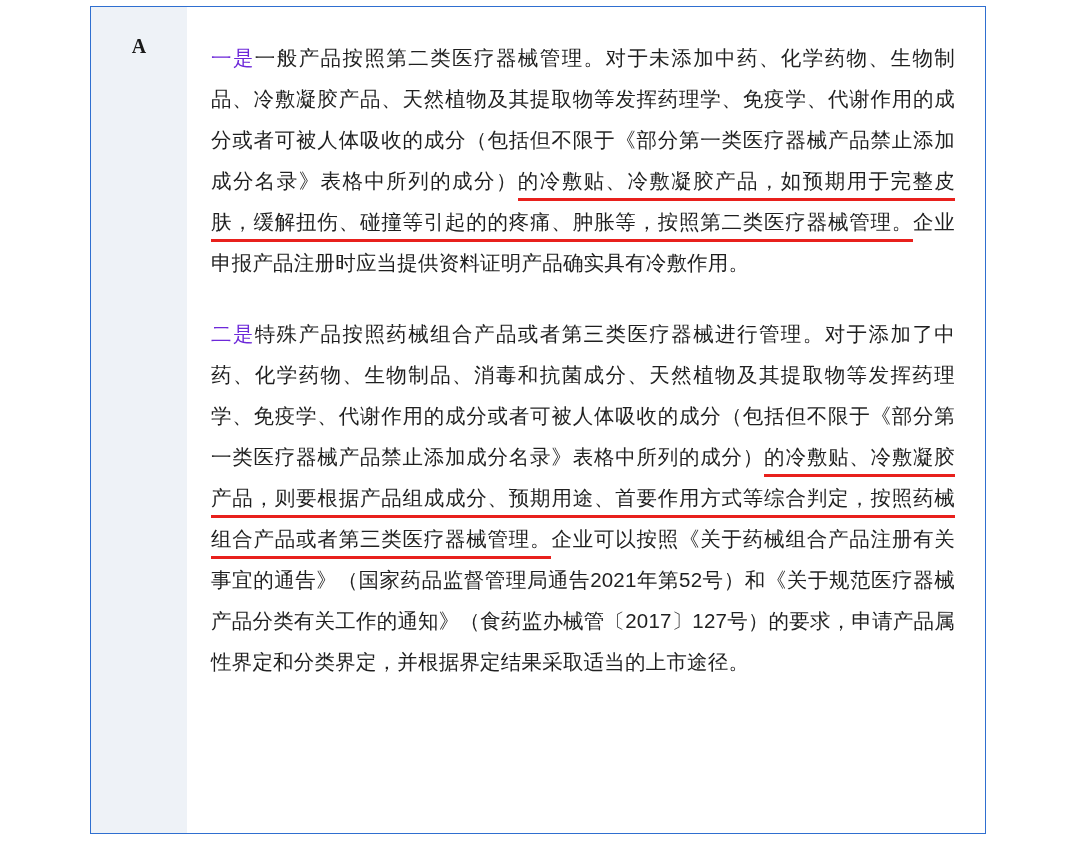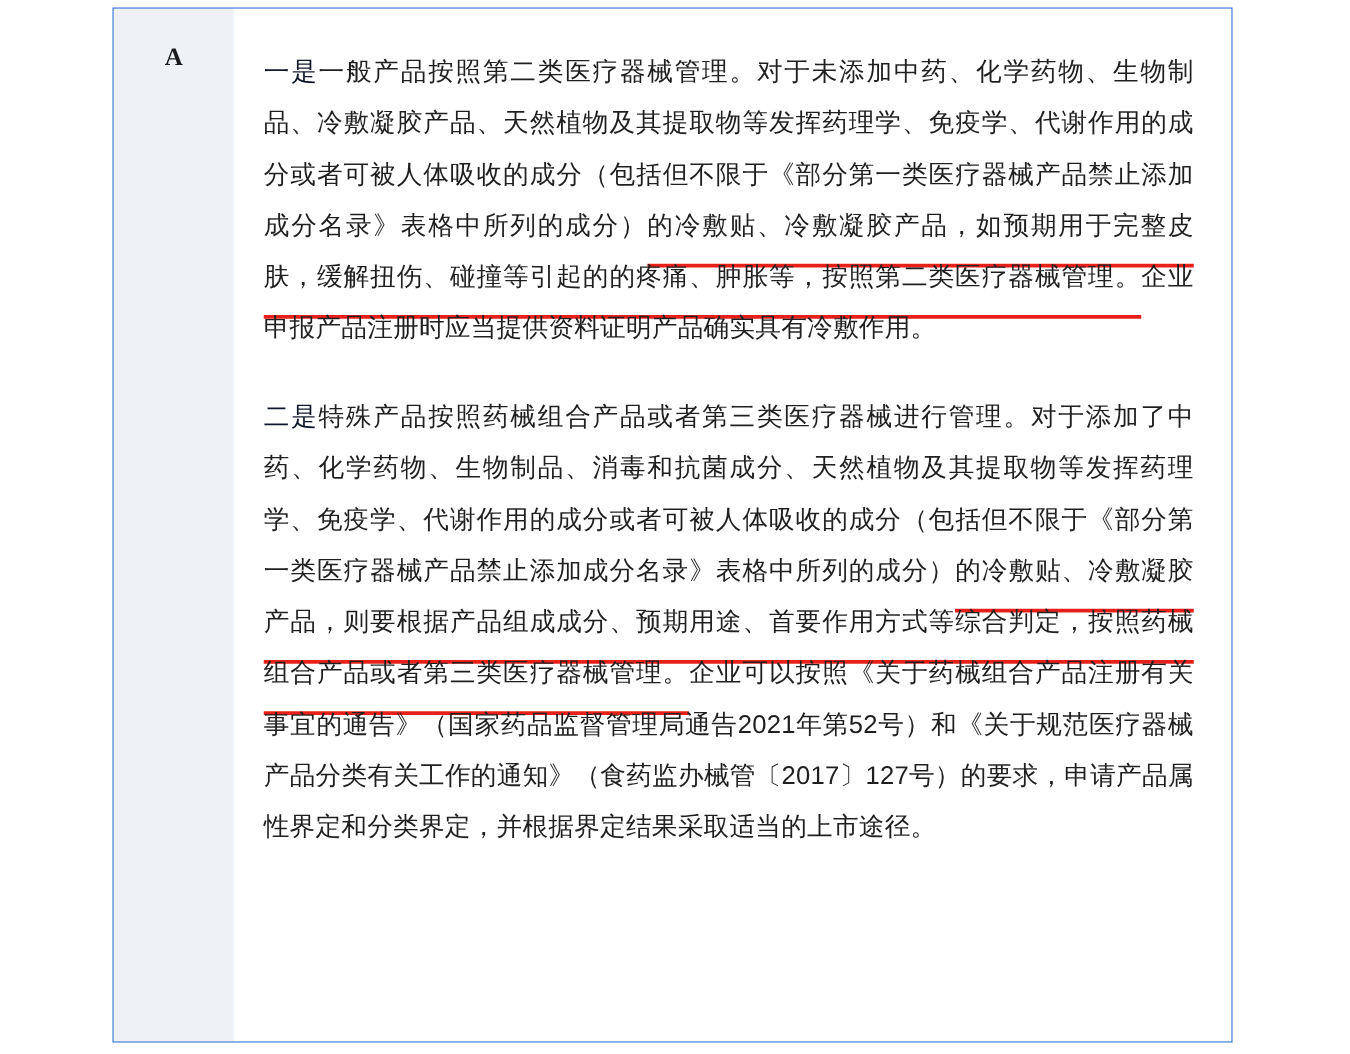--- a/index.html
+++ b/index.html
@@ -60,25 +60,25 @@
     line-height: 41px;
     color: #1f1f1f;
     text-align: justify;
     letter-spacing: 0.2px;
     font-family: "Liberation Sans", sans-serif;
   }
   p.para:last-child {
     margin-bottom: 0;
   }
   .lead {
-    color: #0f172a;
+    color: #6d28d9;
   }
   .uline {
     border-bottom: 3px solid #e8201c;
-    padding-bottom: 19px;
+    padding-bottom: 6px;
   }
 </style>
 </head>
 <body>
 
 <div class="page">
 
   <div class="answer-card">
 
     <div class="badge-col">

